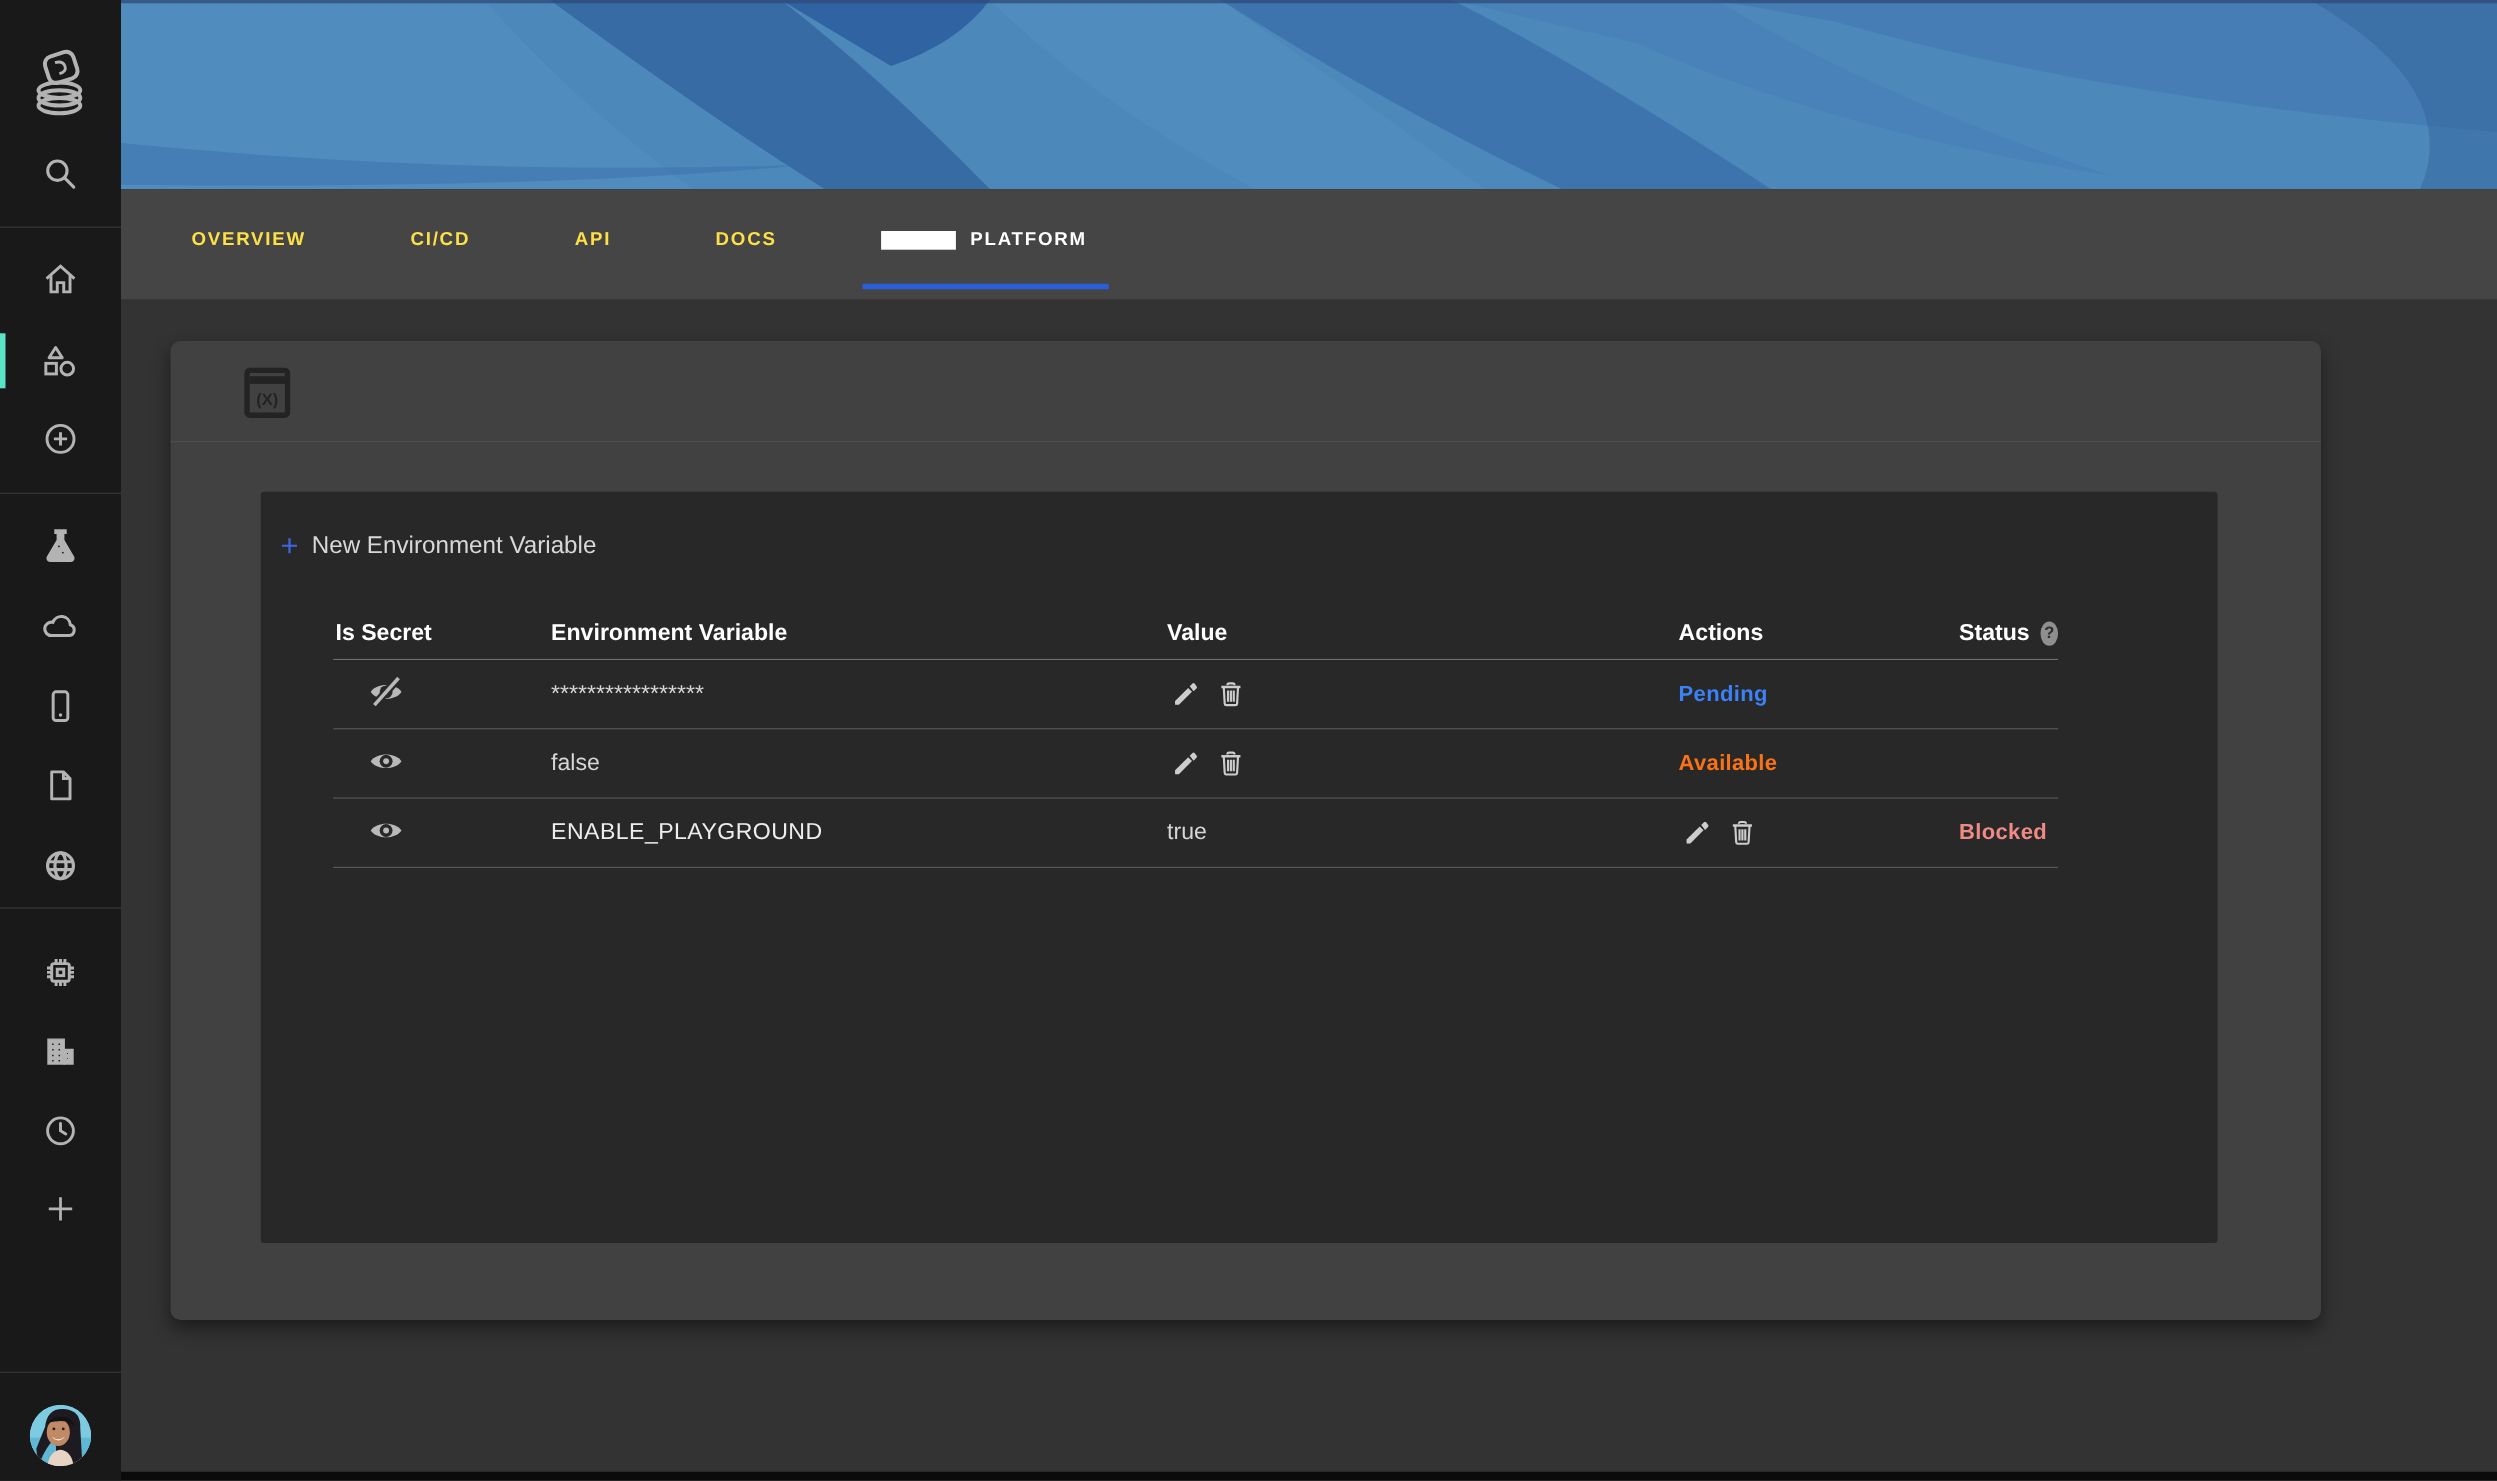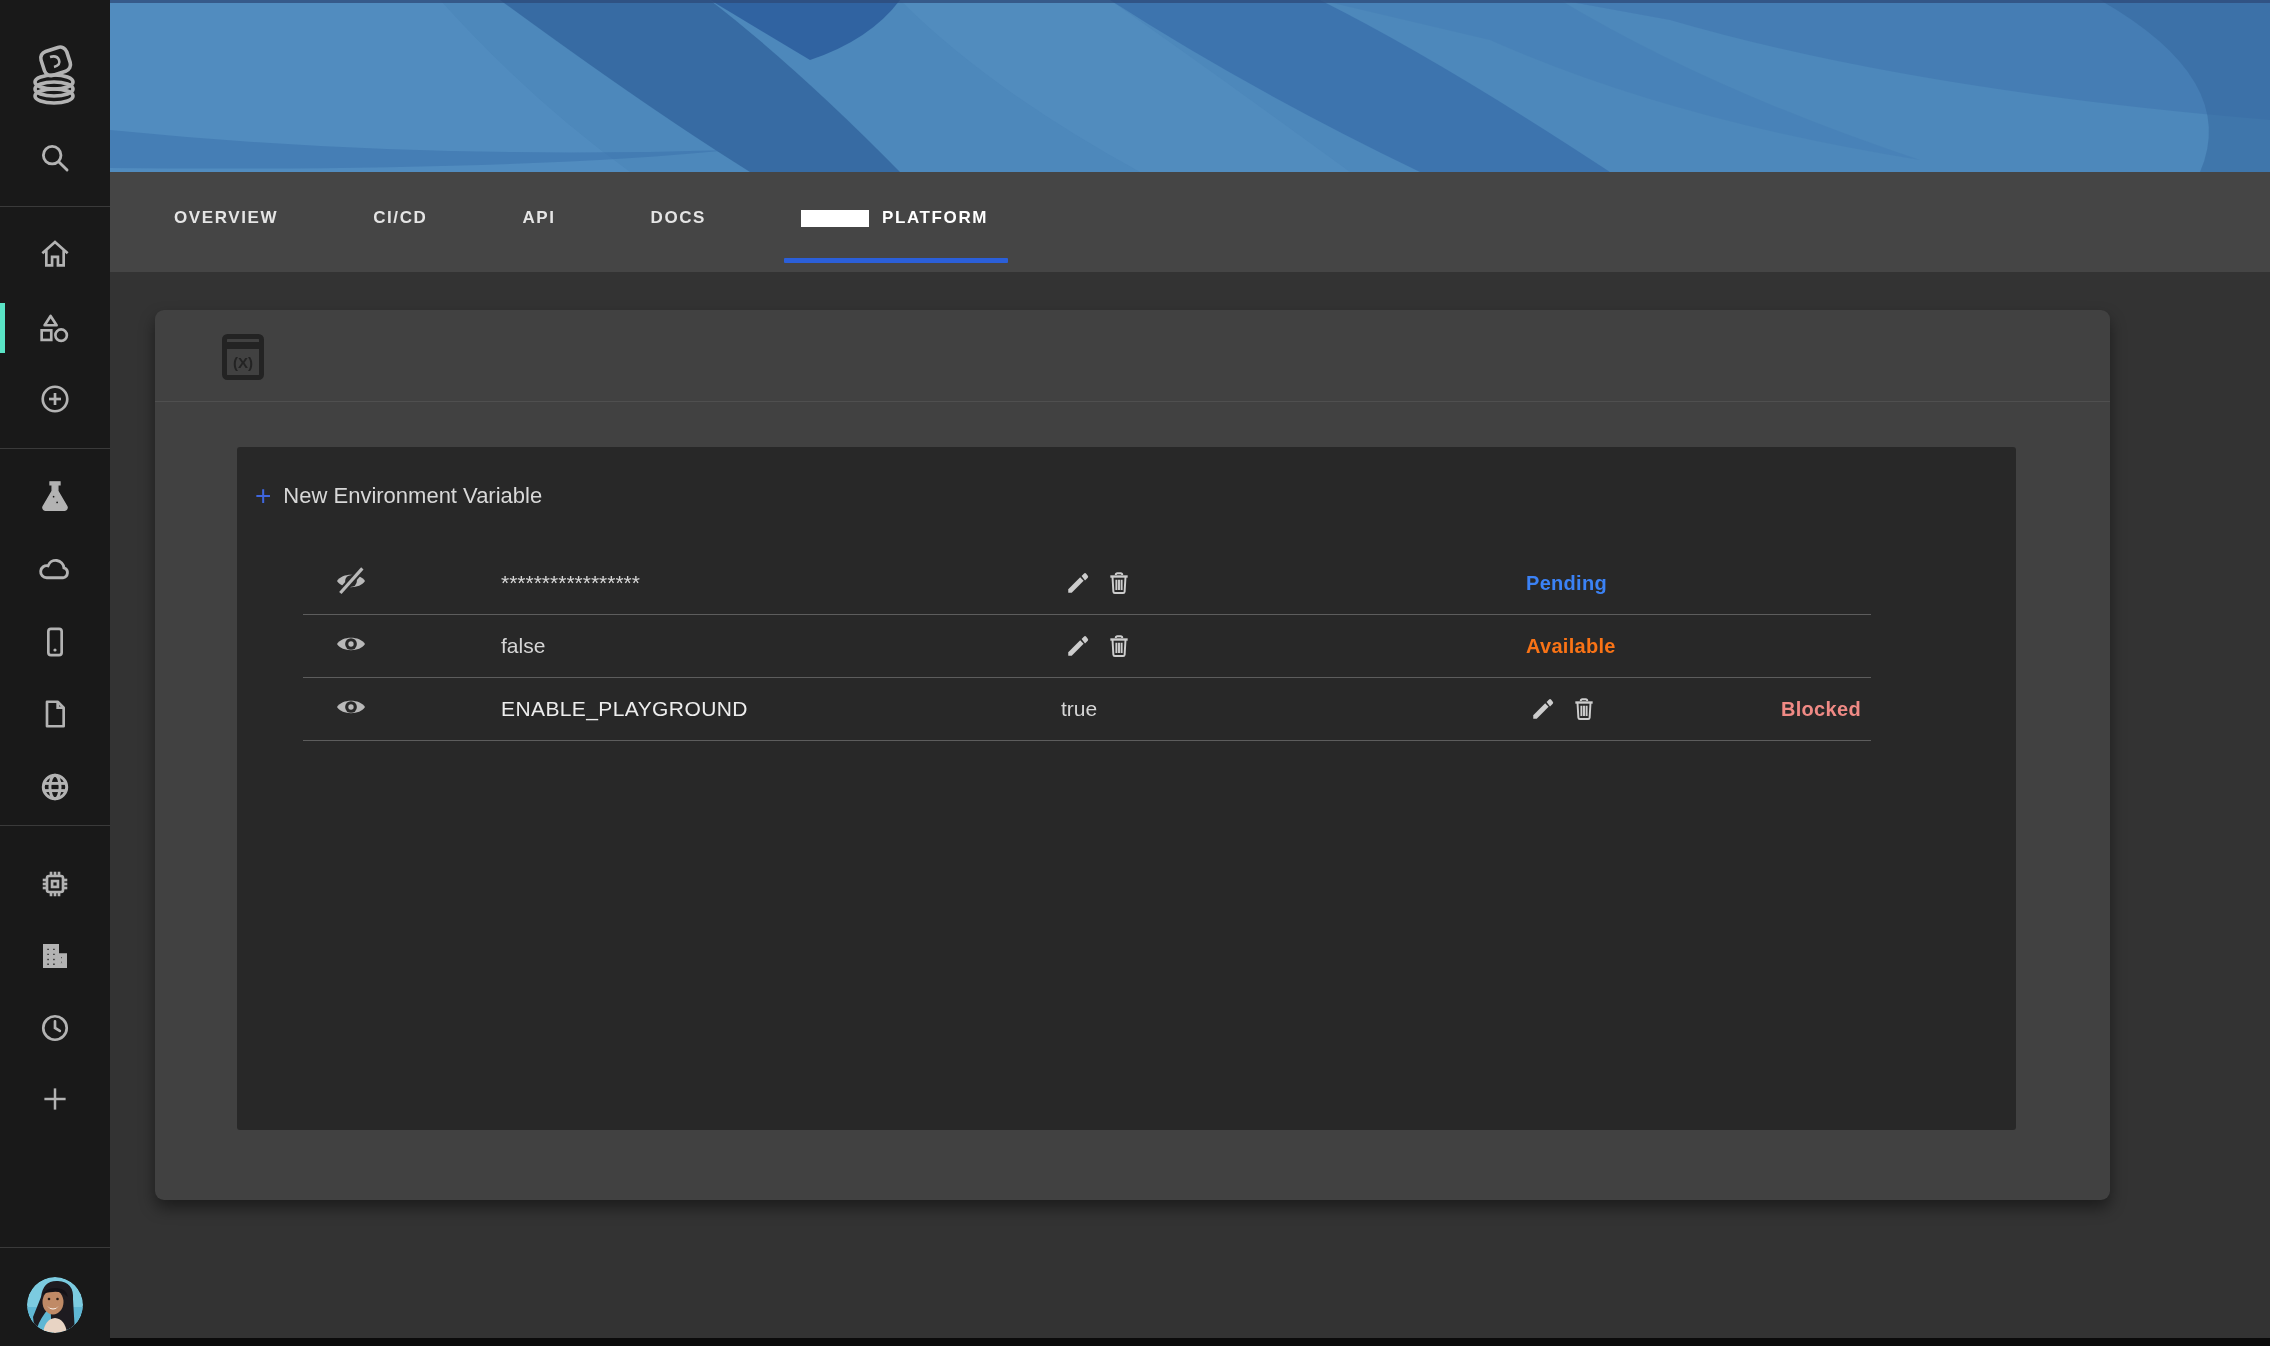--- a/index.html
+++ b/index.html
@@ -8,21 +8,21 @@
   #app { position:relative; width:2270px; height:1346px; background:#333333; }
 
   
   .banner { position:absolute; left:110px; top:0; width:2160px; height:172px; overflow:hidden; }
   .banner svg { display:block; width:100%; height:100%; }
 
   
   .tabstrip { position:absolute; left:110px; top:172px; width:2160px; height:100px;
               background:#454545; display:flex; align-items:center; padding-left:64px; column-gap:95px; }
   .tab { position:relative; height:100%; display:flex; align-items:center; cursor:pointer;
-         font-size:17px; font-weight:bold; letter-spacing:1.6px; color:#e5e5e5; padding-top:0; }
+         font-size:17px; font-weight:bold; letter-spacing:1.6px; color:#fde047; padding-top:0; }
   .tab .tab-label { transform:translateY(-4px); }
   .tab.active { color:#ffffff; }
   .tab.active::after { content:""; position:absolute; left:-17px; right:-20px; bottom:9px;
                        height:5px; background:#2b5fd9; border-radius:1px; }
   .tab .logo-block { width:68px; height:17px; background:#ffffff; margin-right:13px;
                      display:inline-block; transform:translateY(-4px); }
 
   
   .card { position:absolute; left:155px; top:310px; width:1955px; height:890px;
           background:#414141; border-radius:9px; box-shadow:0 8px 16px rgba(0,0,0,.45); }
@@ -125,20 +125,30 @@
       </svg>
     </div>
 
     <div class="inner">
       <div class="add-row">
         <span class="plus">+</span>
         <span>New Environment Variable</span>
       </div>
 
       <div class="table">
+        <div class="trow thead">
+          <div class="c-secret">Is Secret</div>
+          <div>Environment Variable</div>
+          <div>Value</div>
+          <div>Actions</div>
+          <div class="c-status">
+            <span>Status</span>
+            <span class="help-badge">?</span>
+          </div>
+        </div>
         <div id="rows">
     <div class="trow drow">
       <div class="c-secret">
         
         <span class="eye-wrap" style="display: inline-flex;">
           <svg viewBox="0 0 24 24" width="32" height="32">
             <path d="M1.5 12 C5.5 5.8 18.5 5.8 22.5 12 C18.5 18.2 5.5 18.2 1.5 12 Z" fill="#b9b9b9"></path>
             <circle cx="12" cy="12" r="4.4" fill="#282828"></circle>
             <circle cx="12" cy="12" r="2" fill="#b9b9b9"></circle>
             <line x1="4" y1="21" x2="20.5" y2="2.5" stroke="#282828" stroke-width="5.5"></line>

